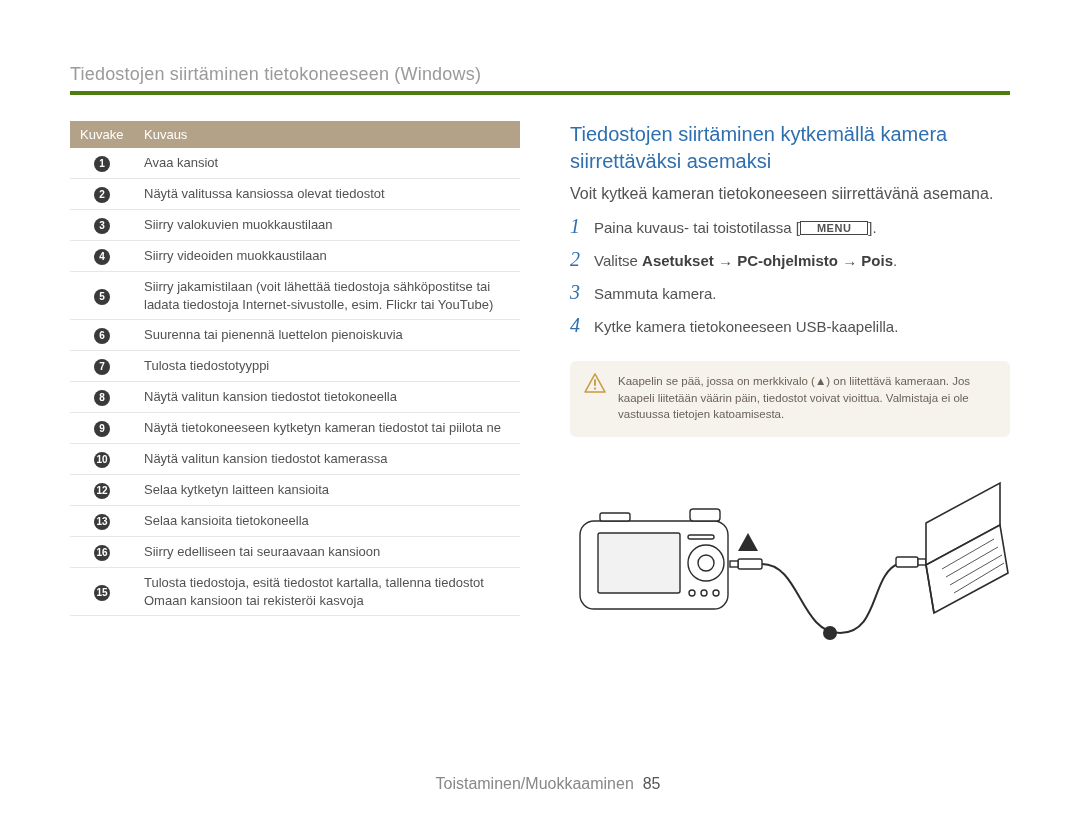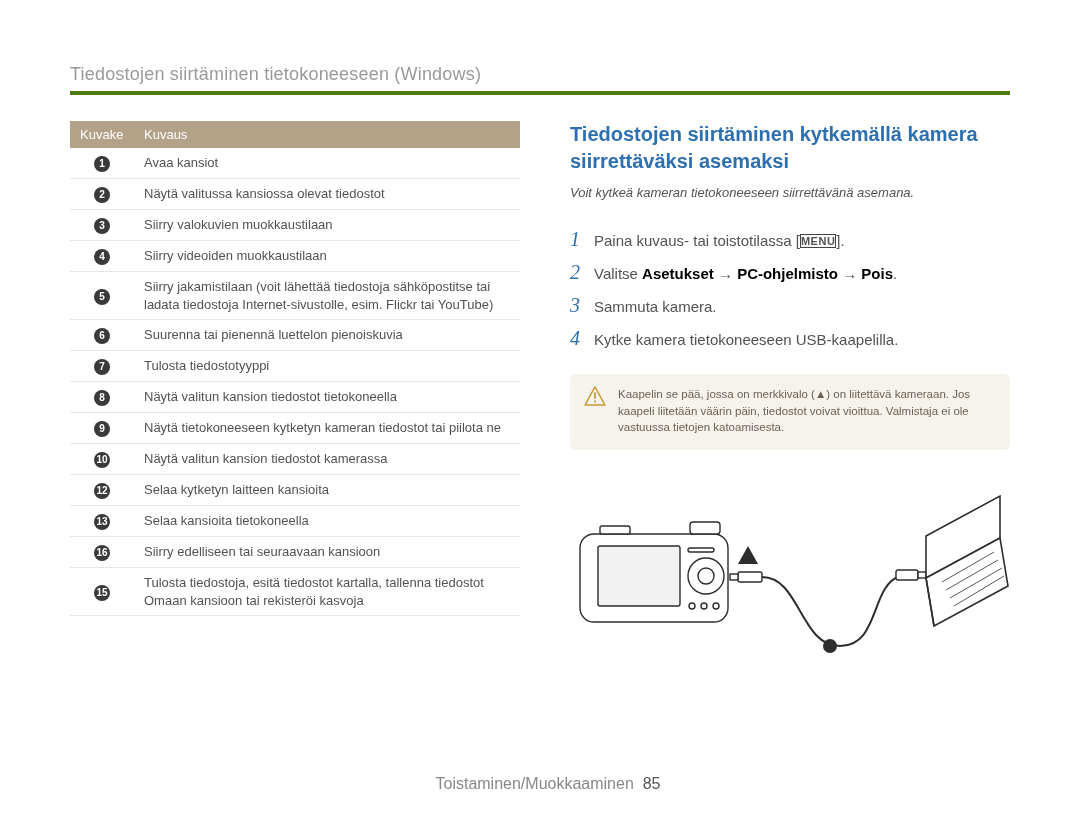--- a/index.html
+++ b/index.html
@@ -57,56 +57,55 @@
     font-size: 10px;
     line-height: 16px;
     text-align: center;
     font-weight: 600;
   }
 
   
   .section-heading {
     color: #2e6fb0;
     font-size: 20px;
-    font-weight: 700;
+    font-weight: 400;
     line-height: 1.35;
     margin-bottom: 10px;
   }
   .section-intro {
-    font-size: 13px;
+    font-size: 16px;
     color: #525252;
-    margin-bottom: 28px;
-    font-style: italic;
+    margin-bottom: 12px;
   }
   .step-list { list-style: none; }
   .step-list li {
     display: flex;
     align-items: baseline;
     gap: 10px;
     font-size: 15px;
     color: #525252;
     margin-bottom: 10px;
   }
   .step-num {
     font-style: italic;
     font-size: 20px;
     color: #2e6fb0;
     font-family: Georgia, 'Times New Roman', serif;
     min-width: 14px;
   }
   .menu-box {
     display: inline-block;
     border: 1.4px solid #444;
-    padding: 0 0;
+    padding: 0 16px;
     font-size: 11px;
     font-weight: 700;
     letter-spacing: 0.5px;
     vertical-align: 1px;
   }
-  .step-list b { color: #000000; font-weight: 600; }
+  .step-list b { color: #404040; font-weight: 600; }
 
   
   .warn-box {
     background: #f6f3ed;
     border-radius: 6px;
     padding: 12px 16px 14px 14px;
     margin-top: 24px;
     display: flex;
     gap: 12px;
     font-size: 11.5px;

